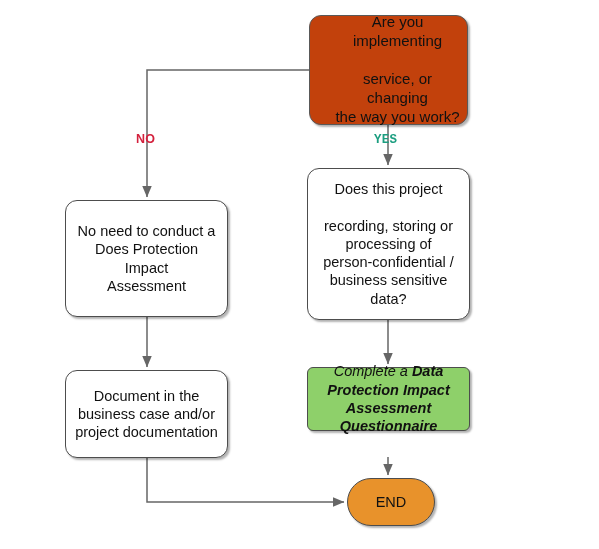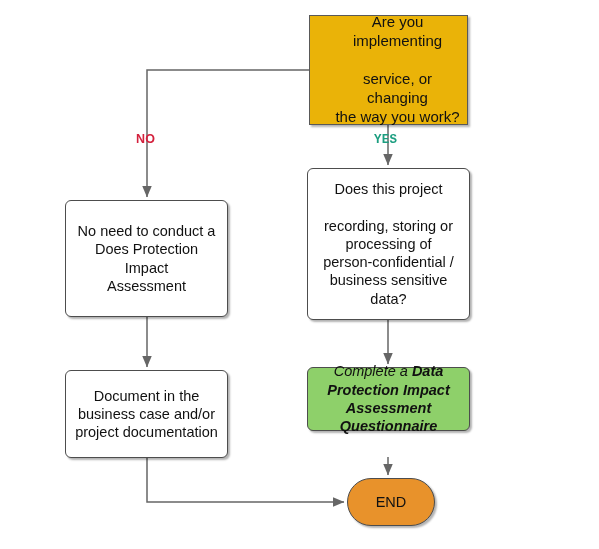--- a/index.html
+++ b/index.html
@@ -26,39 +26,39 @@
     pointer-events: none;
   }
   .node {
     position: absolute;
     box-sizing: border-box;
     display: flex;
     align-items: center;
     justify-content: center;
     text-align: center;
     border: 1.2px solid #4d4d4d;
-    border-radius: 6px;
+    border-radius: 12px;
     color: #111111;
     line-height: 1.26;
     box-shadow: 2px 2px 2px rgba(0,0,0,0.30);
     padding: 4px 6px;
   }
   .node .txt {
     display: block;
     width: 100%;
   }
   .node-white {
     background: #ffffff;
     font-size: 14.5px;
   }
   .node-yellow {
-    background: #eab308;
+    background: #c2410c;
     border: 1.6px solid #595959;
     font-size: 15px;
-    border-radius: 0;
+    border-radius: 12px;
     padding-left: 24px;
   }
   .node-green {
     background: #8ed06a;
     border: 1.6px solid #4d4d4d;
     font-size: 14.5px;
     border-radius: 6px;
   }
   .node-end {
     background: #e8922b;

